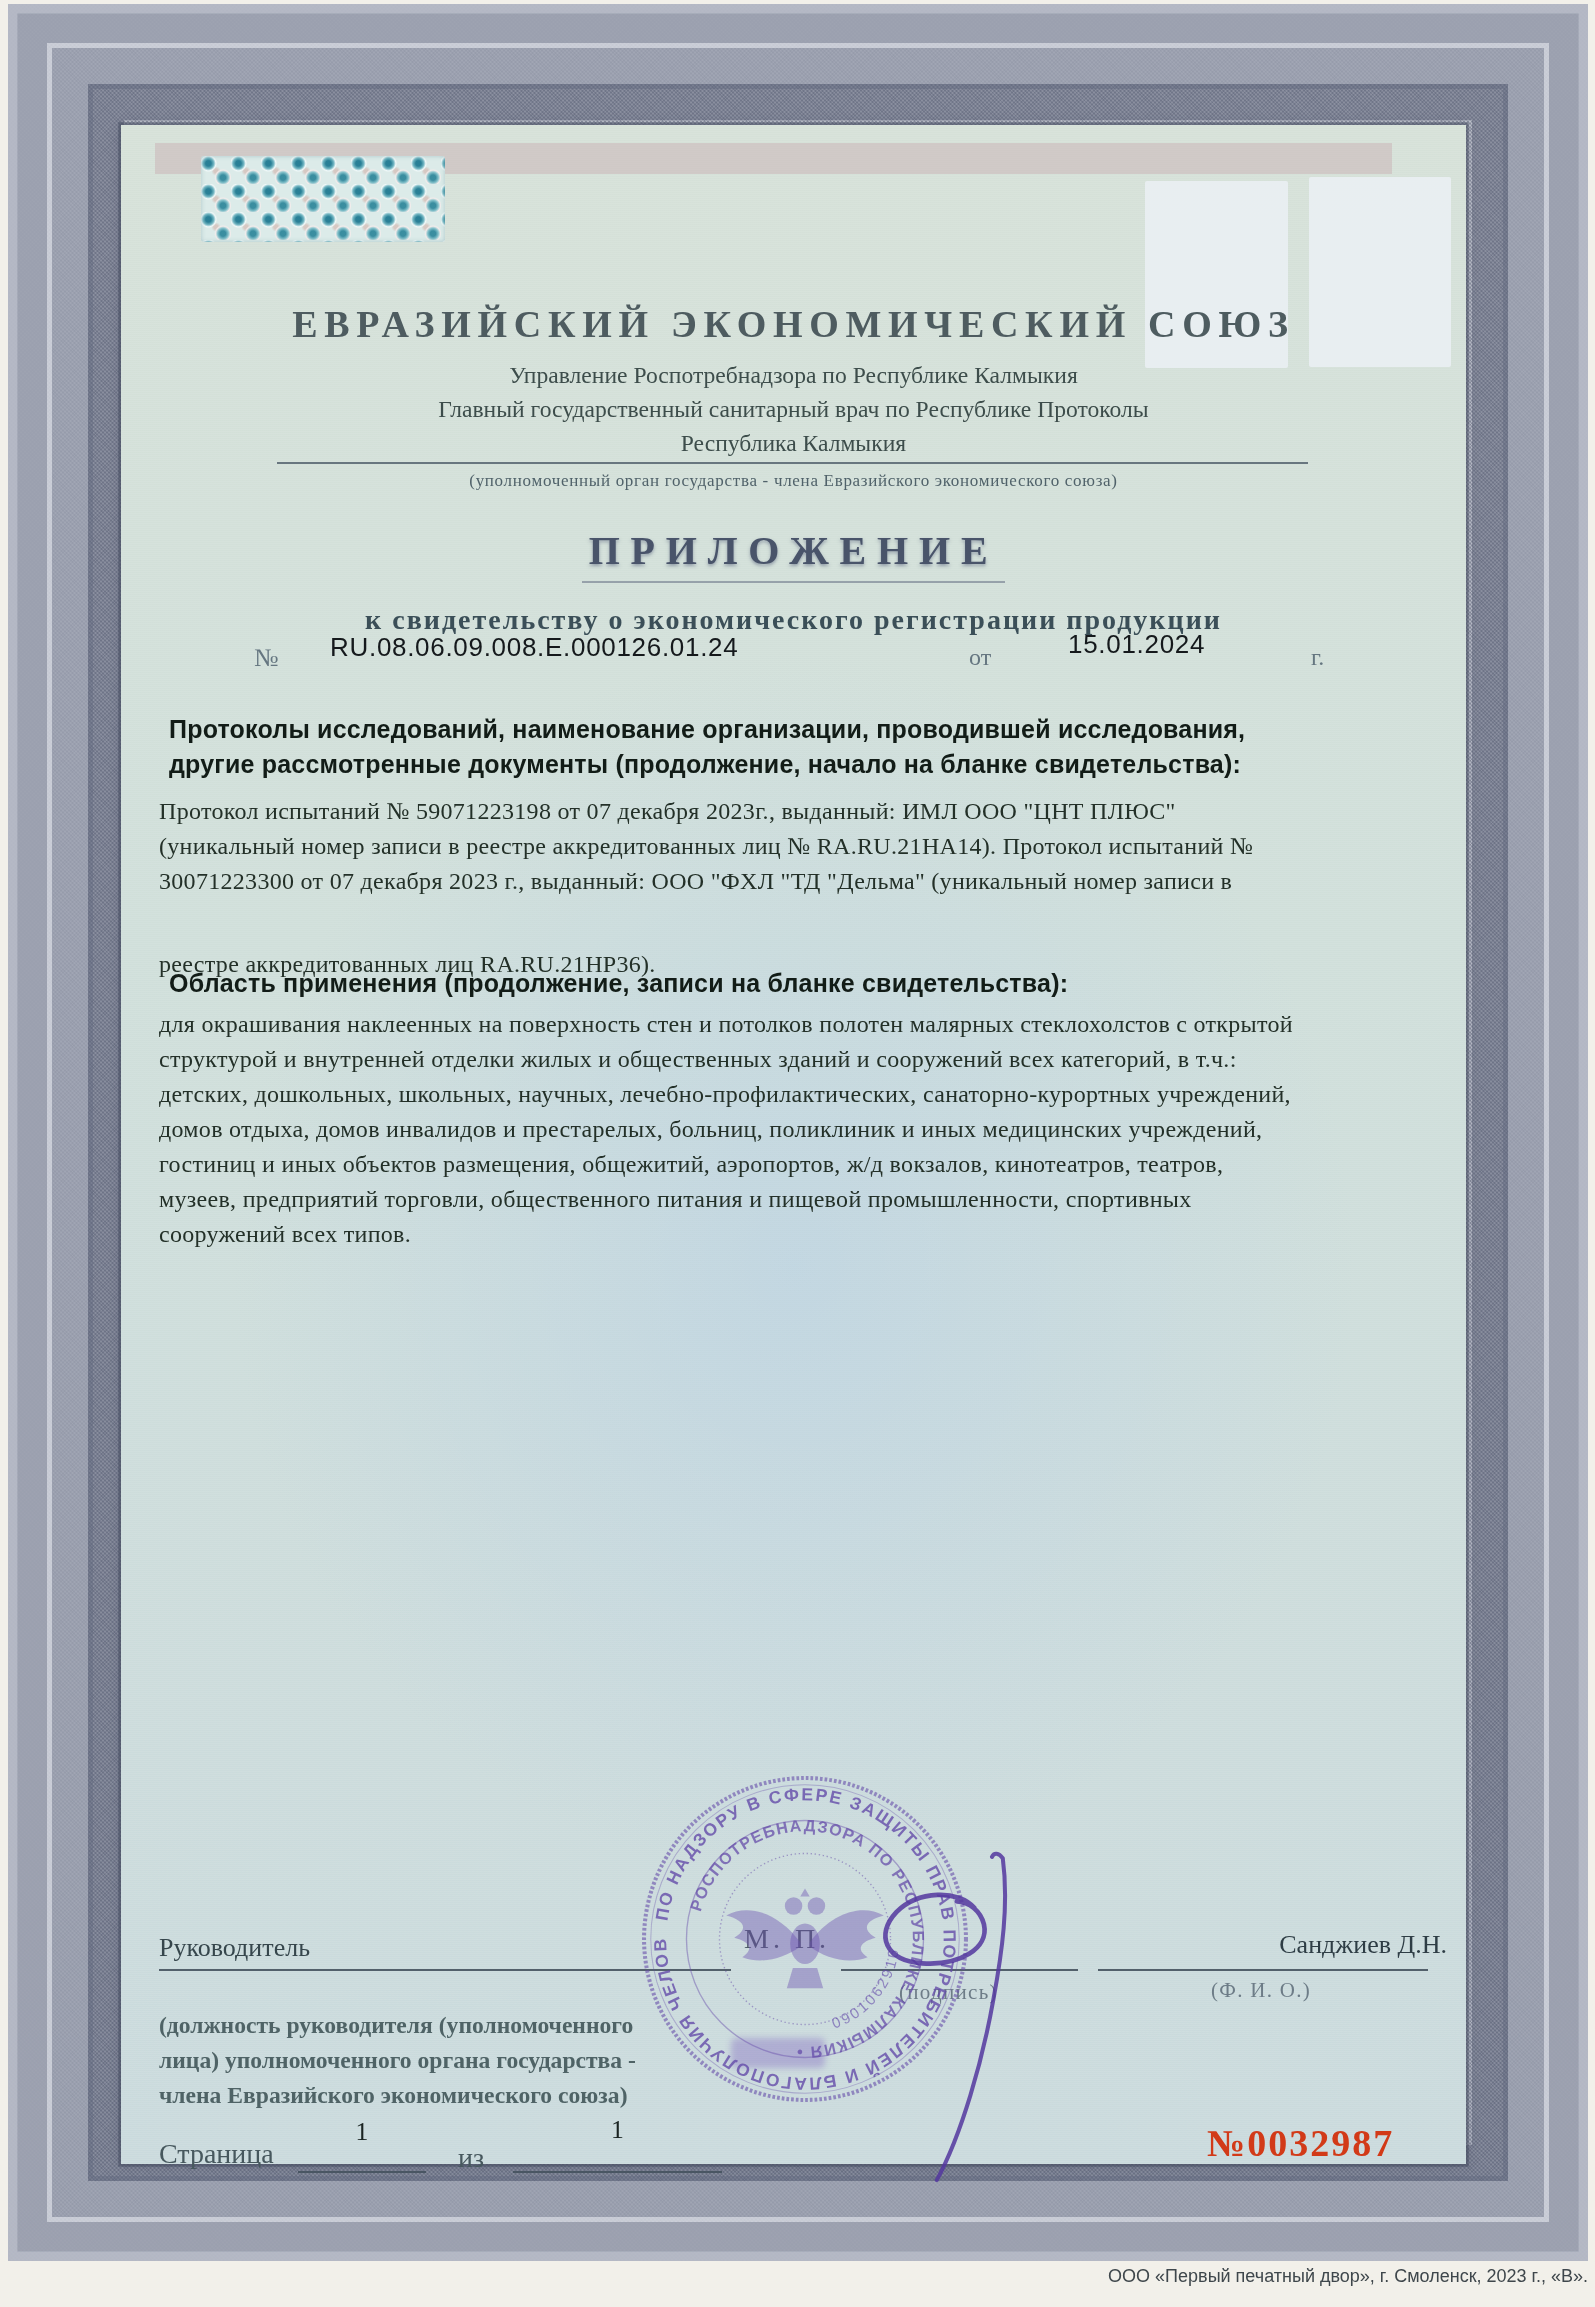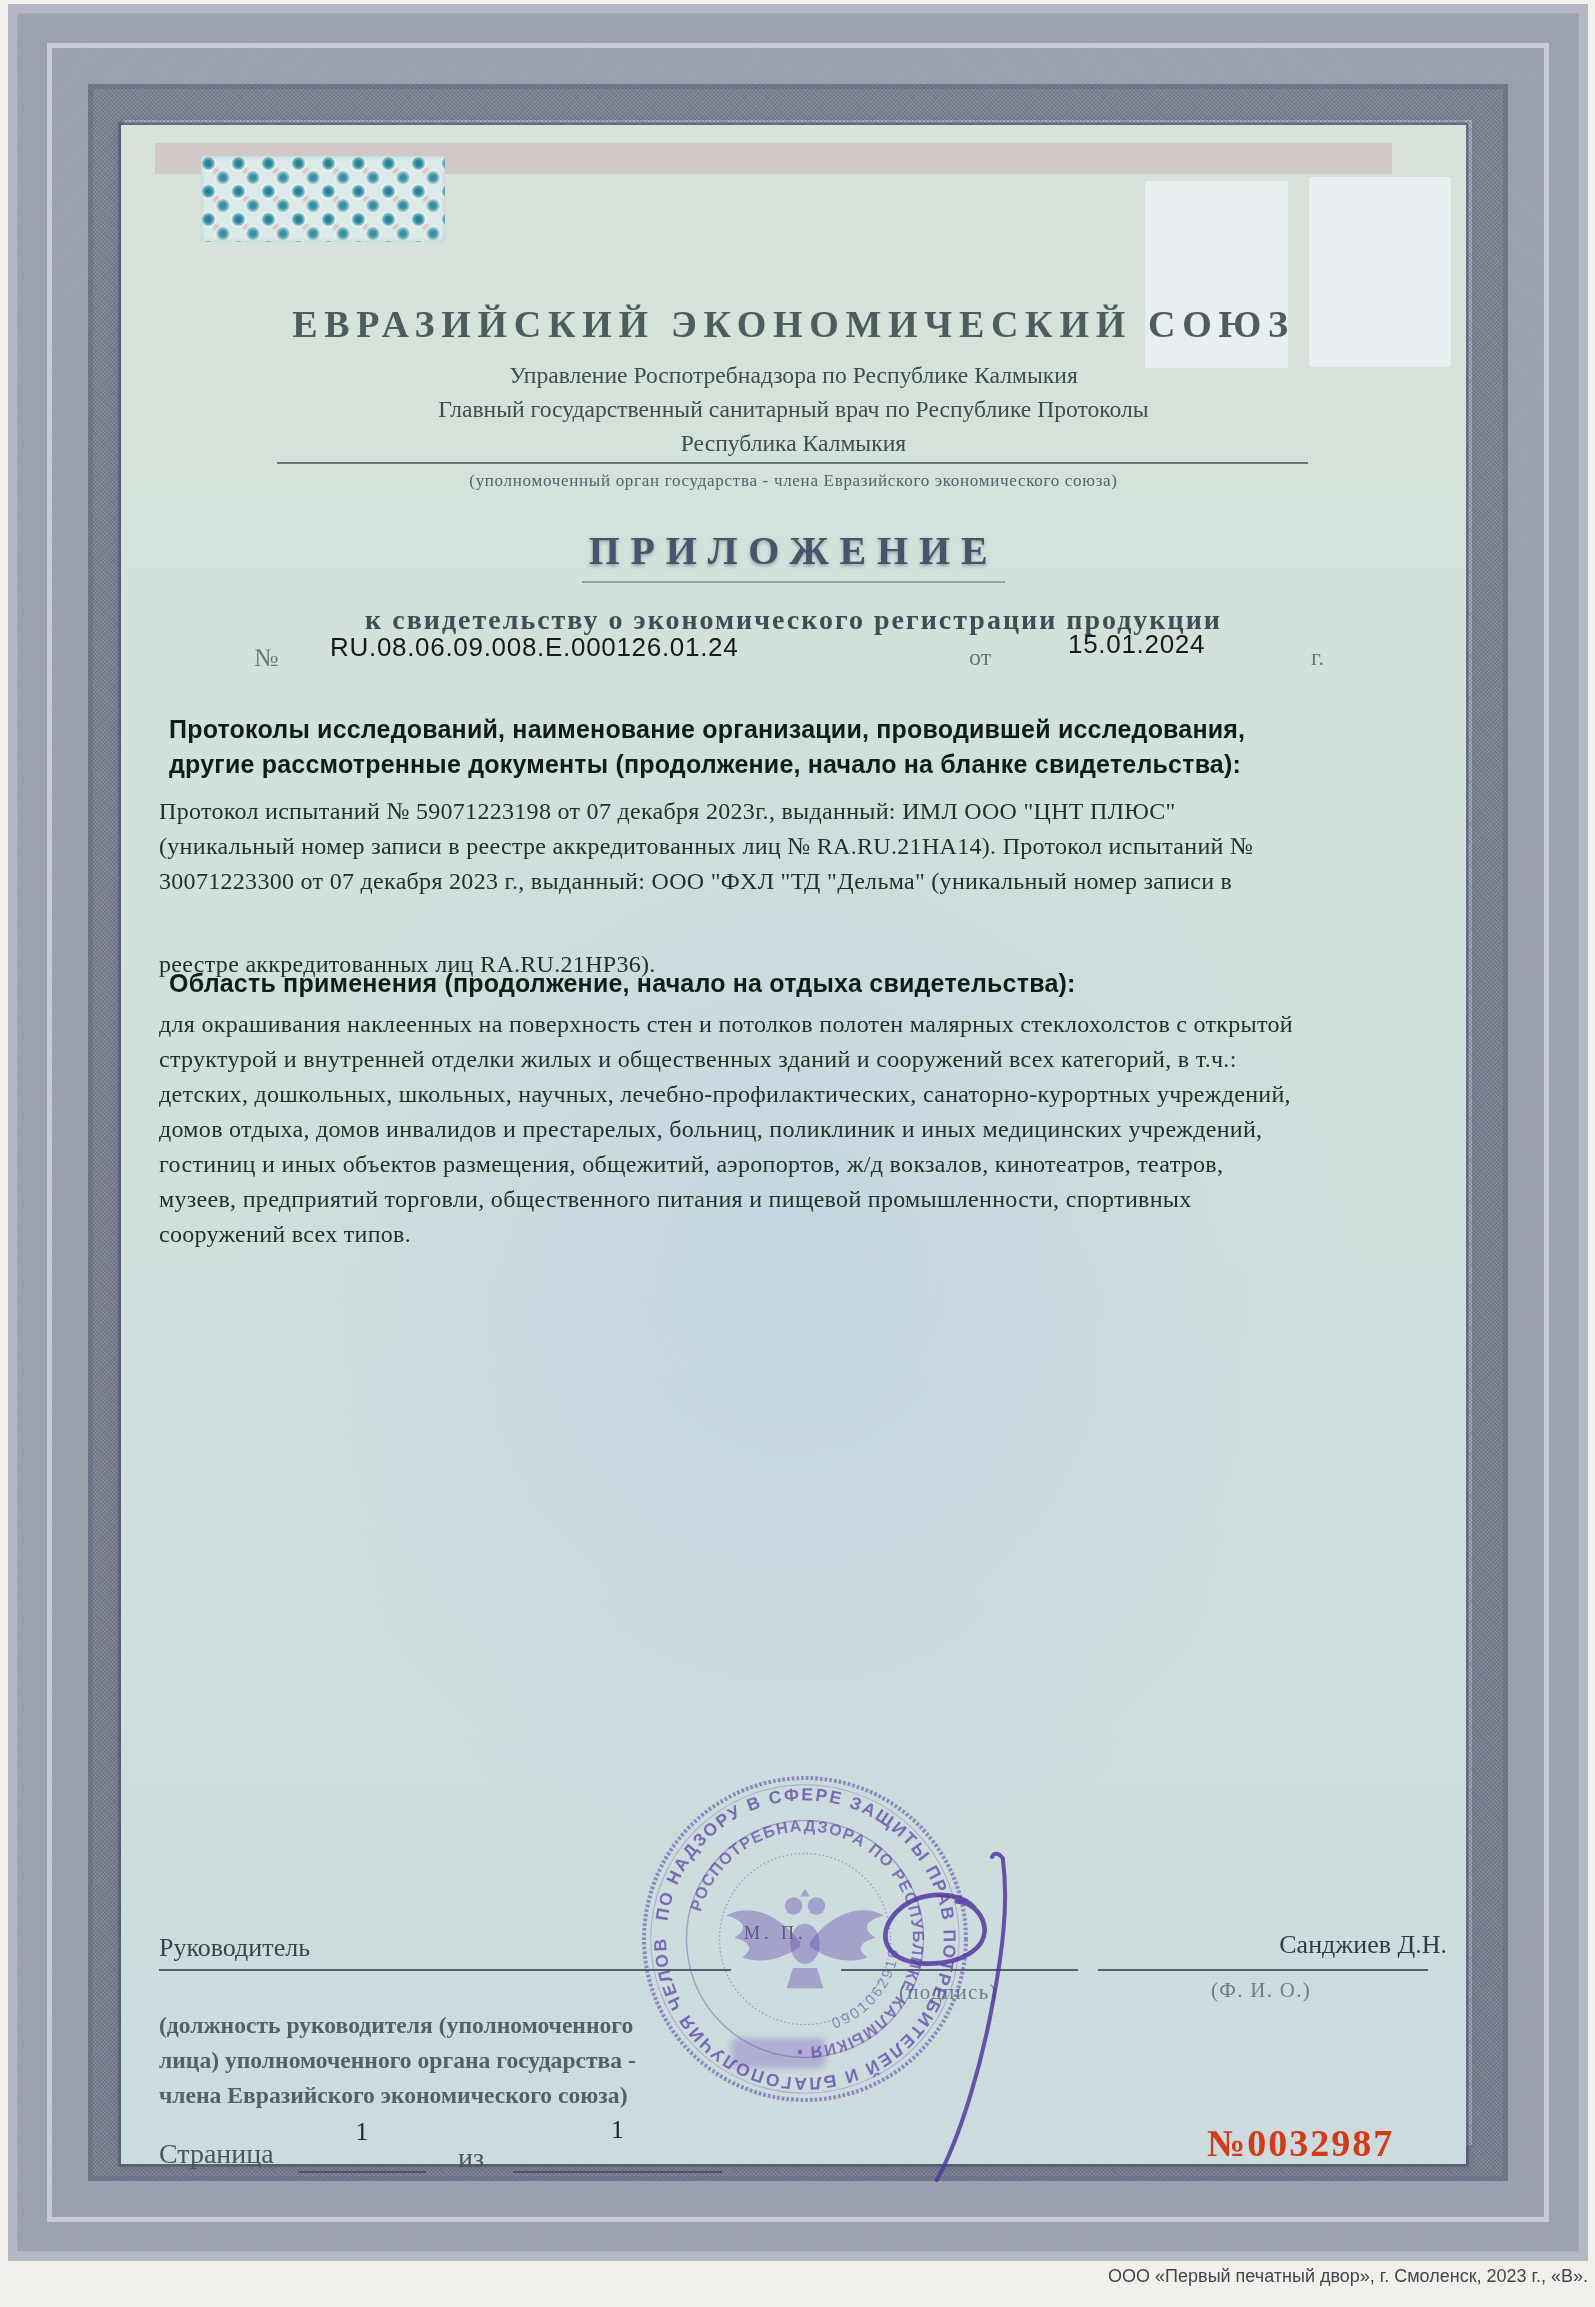--- a/index.html
+++ b/index.html
@@ -108,32 +108,32 @@
   <span class="abs filled" style="left:947px;top:504px;font-size:26px;letter-spacing:0.7px;">15.01.2024</span>
   <span class="abs form-label" style="left:1190px;top:519px;font-size:24px;">г.</span>
 
   <div class="abs h-sans" style="left:38px;top:590px;">Протоколы исследований, наименование организации, проводившей исследования,</div>
   <div class="abs h-sans" style="left:38px;top:625px;">другие рассмотренные документы (продолжение, начало на бланке свидетельства):</div>
   <div class="abs body-line" style="left:38px;top:673px;">Протокол испытаний № 59071223198 от 07 декабря 2023г., выданный: ИМЛ ООО "ЦНТ ПЛЮС"</div>
   <div class="abs body-line" style="left:38px;top:708px;">(уникальный номер записи в реестре аккредитованных лиц № RA.RU.21НА14). Протокол испытаний №</div>
   <div class="abs body-line" style="left:38px;top:743px;">30071223300 от 07 декабря 2023 г., выданный: ООО "ФХЛ "ТД "Дельма" (уникальный номер записи в</div>
   <div class="abs body-line" style="left:38px;top:778px;margin-top:48px;">реестре аккредитованных лиц RA.RU.21НР36).</div>
 
-  <div class="abs h-sans" style="left:38px;top:844px;">Область применения (продолжение, начало на отдыха свидетельства):</div>
+  <div class="abs h-sans" style="left:38px;top:844px;">Область применения (продолжение, записи на бланке свидетельства):</div>
   <div class="abs body-line" style="left:38px;top:886px;">для окрашивания наклеенных на поверхность стен и потолков полотен малярных стеклохолстов с открытой</div>
   <div class="abs body-line" style="left:38px;top:921px;">структурой и внутренней отделки жилых и общественных зданий и сооружений всех категорий, в т.ч.:</div>
   <div class="abs body-line" style="left:38px;top:956px;">детских, дошкольных, школьных, научных, лечебно-профилактических, санаторно-курортных учреждений,</div>
   <div class="abs body-line" style="left:38px;top:991px;">домов отдыха, домов инвалидов и престарелых, больниц, поликлиник и иных медицинских учреждений,</div>
   <div class="abs body-line" style="left:38px;top:1026px;">гостиниц и иных объектов размещения, общежитий, аэропортов, ж/д вокзалов, кинотеатров, театров,</div>
   <div class="abs body-line" style="left:38px;top:1061px;">музеев, предприятий торговли, общественного питания и пищевой промышленности, спортивных</div>
   <div class="abs body-line" style="left:38px;top:1096px;">сооружений всех типов.</div>
 
   <div class="abs" style="left:38px;top:1808px;font-size:26px;color:#36464c;">Руководитель</div>
   <div class="abs" style="left:1011px;top:1805px;width:315px;text-align:right;font-size:26px;color:#2e3d45;">Санджиев Д.Н.</div>
-  <div class="abs" style="left:623px;top:1798px;font-size:18px;color:#4e5a66;letter-spacing:4px;">М. П.</div>
+  <div class="abs" style="left:623px;top:1798px;font-size:28px;color:#4e5a66;letter-spacing:4px;">М. П.</div>
 
   <div class="abs sig-line" style="left:38px;top:1844px;width:572px;"></div>
   <div class="abs sig-line" style="left:720px;top:1844px;width:237px;"></div>
   <div class="abs sig-line" style="left:977px;top:1844px;width:330px;"></div>
   <div class="abs gray-cap" style="left:778px;top:1855px;">(подпись)</div>
   <div class="abs gray-cap" style="left:1090px;top:1853px;">(Ф. И. О.)</div>
 
   <div class="abs pos-note" style="left:38px;top:1887px;">(должность  руководителя  (уполномоченного</div>
   <div class="abs pos-note" style="left:38px;top:1922px;">лица)  уполномоченного  органа  государства -</div>
   <div class="abs pos-note" style="left:38px;top:1957px;">члена Евразийского экономического союза)</div>

